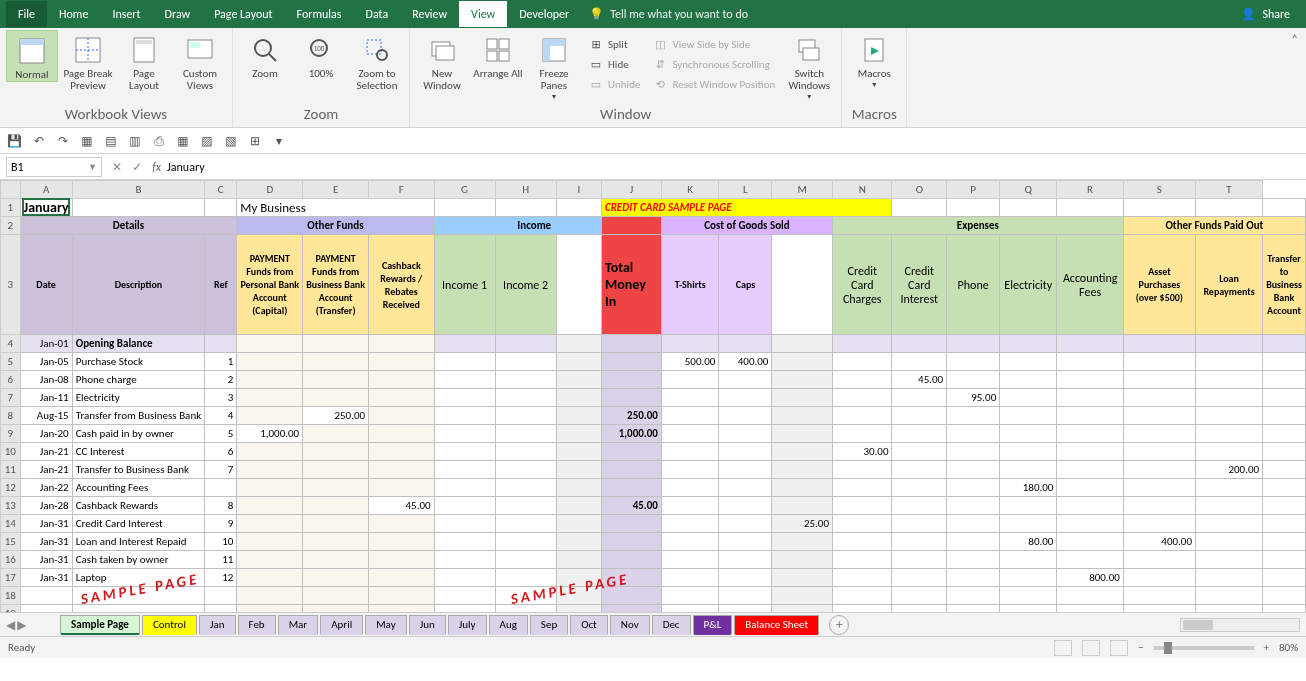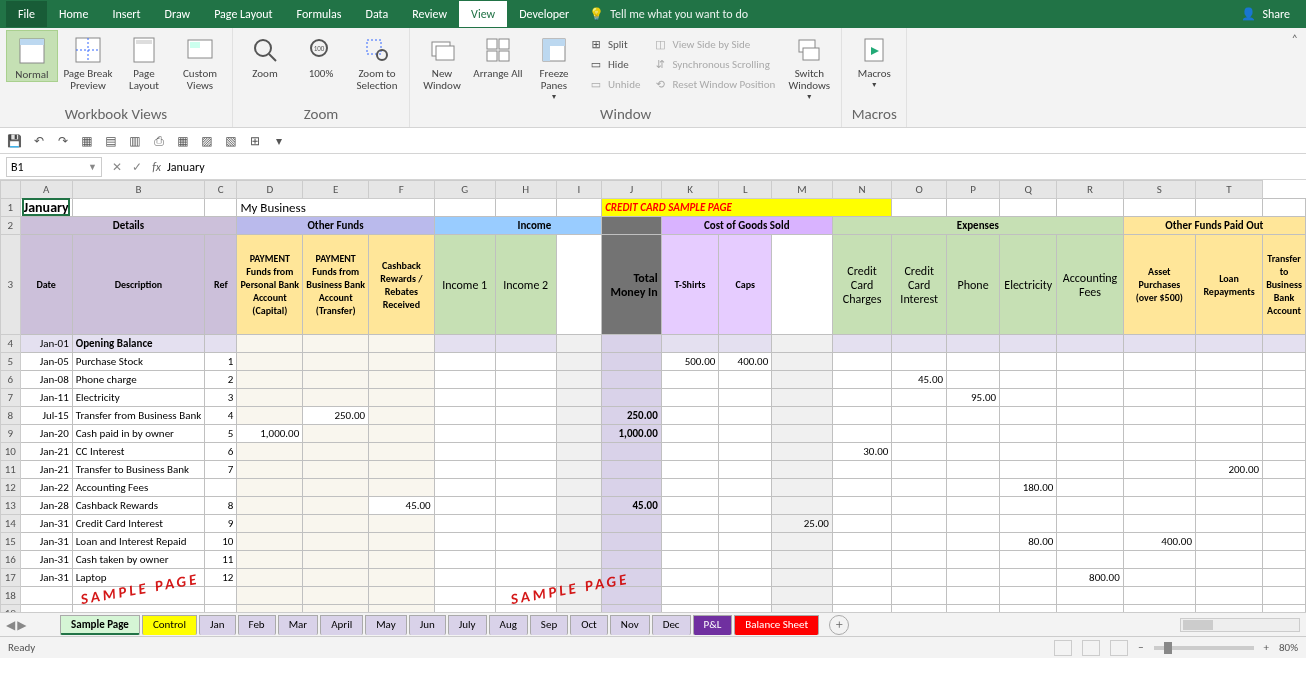--- a/index.html
+++ b/index.html
@@ -55,21 +55,21 @@
 .h-details{background:#ccc0da; font-weight:bold; text-align:center;}
 .h-other{background:#babaec; font-weight:bold; text-align:center;}
 .h-income{background:#99ccff; font-weight:bold; text-align:center;padding-left:36px;}
 .h-cogs{background:#d9b3ff; font-weight:bold; text-align:center;}
 .h-exp{background:#c6e0b4; font-weight:bold; text-align:center;}
 .h-paidout{background:#ffe699; font-weight:bold; text-align:center;margin-left:40px;}
 .h-yellow{background:#ffff00; color:#ff0000; font-weight:bold; font-style:italic;}
 .sub-purple{background:#ccc0da; font-size:10px; text-align:center; font-weight:bold;}
 .sub-tan{background:#ffe699; font-size:10px; text-align:center; font-weight:bold;}
 .sub-green{background:#c6e0b4; font-size:12px; text-align:center; font-weight:normal;}
-.sub-lav{background:#737373; font-size:12px; text-align:right; font-weight:bold;}
+.sub-lav{background:#ef4444; font-size:14px; text-align:left; font-weight:bold;}
 .sub-pink{background:#e6ccff; font-size:10px; text-align:center; font-weight:bold;}
 .row-lav{background:#e4e0f0;}
 .money-lav{background:#d9d2e9; font-weight:bold; text-align:right;}
 .num{text-align:right;}
 .bold{font-weight:bold;}
 .watermark{position:absolute; color:#d00000; font-weight:bold; font-style:italic; font-size:15px; letter-spacing:3px; transform:rotate(-10deg); pointer-events:none; opacity:0.9;}
 
 
 .tabstrip { height:24px; background:#f3f3f3; border-top:1px solid #ccc; display:flex; align-items:center; padding-left:60px; gap:2px; position:relative;}
 .tabstrip .nav { position:absolute; left:6px; display:flex; gap:2px; color:#888;}
@@ -508,21 +508,21 @@
           <td class="cell"></td>
           <td class="cell num">95.00</td>
           <td class="cell"></td>
           <td class="cell"></td>
           <td class="cell"></td>
           <td class="cell"></td>
           <td class="cell"></td>
         </tr>
         <tr>
           <td class="rowhdr">8</td>
-          <td class="cell num">Jul-15</td>
+          <td class="cell num">Aug-15</td>
           <td class="cell">Transfer from Business Bank</td>
           <td class="cell num">4</td>
           <td class="cell" style="background: rgb(249, 246, 238);"></td>
           <td class="cell num">250.00</td>
           <td class="cell" style="background: rgb(249, 246, 238);"></td>
           <td class="cell"></td>
           <td class="cell"></td>
           <td class="cell" style="background: rgb(240, 240, 240);"></td>
           <td class="cell num money-lav">250.00</td>
           <td class="cell"></td>

